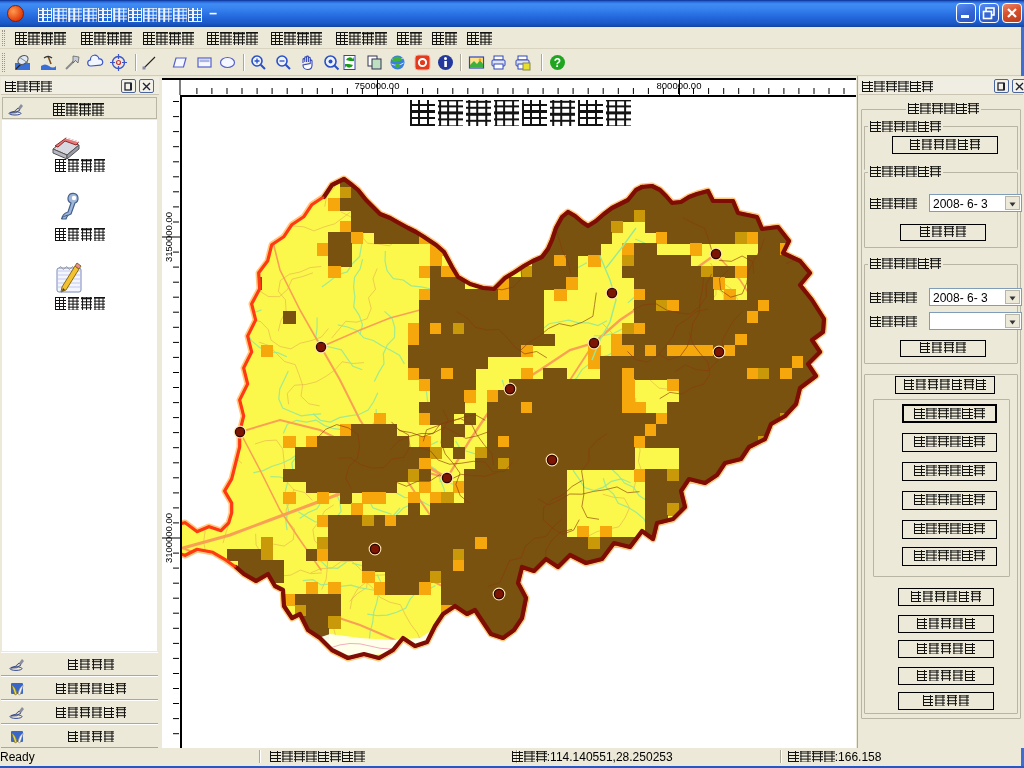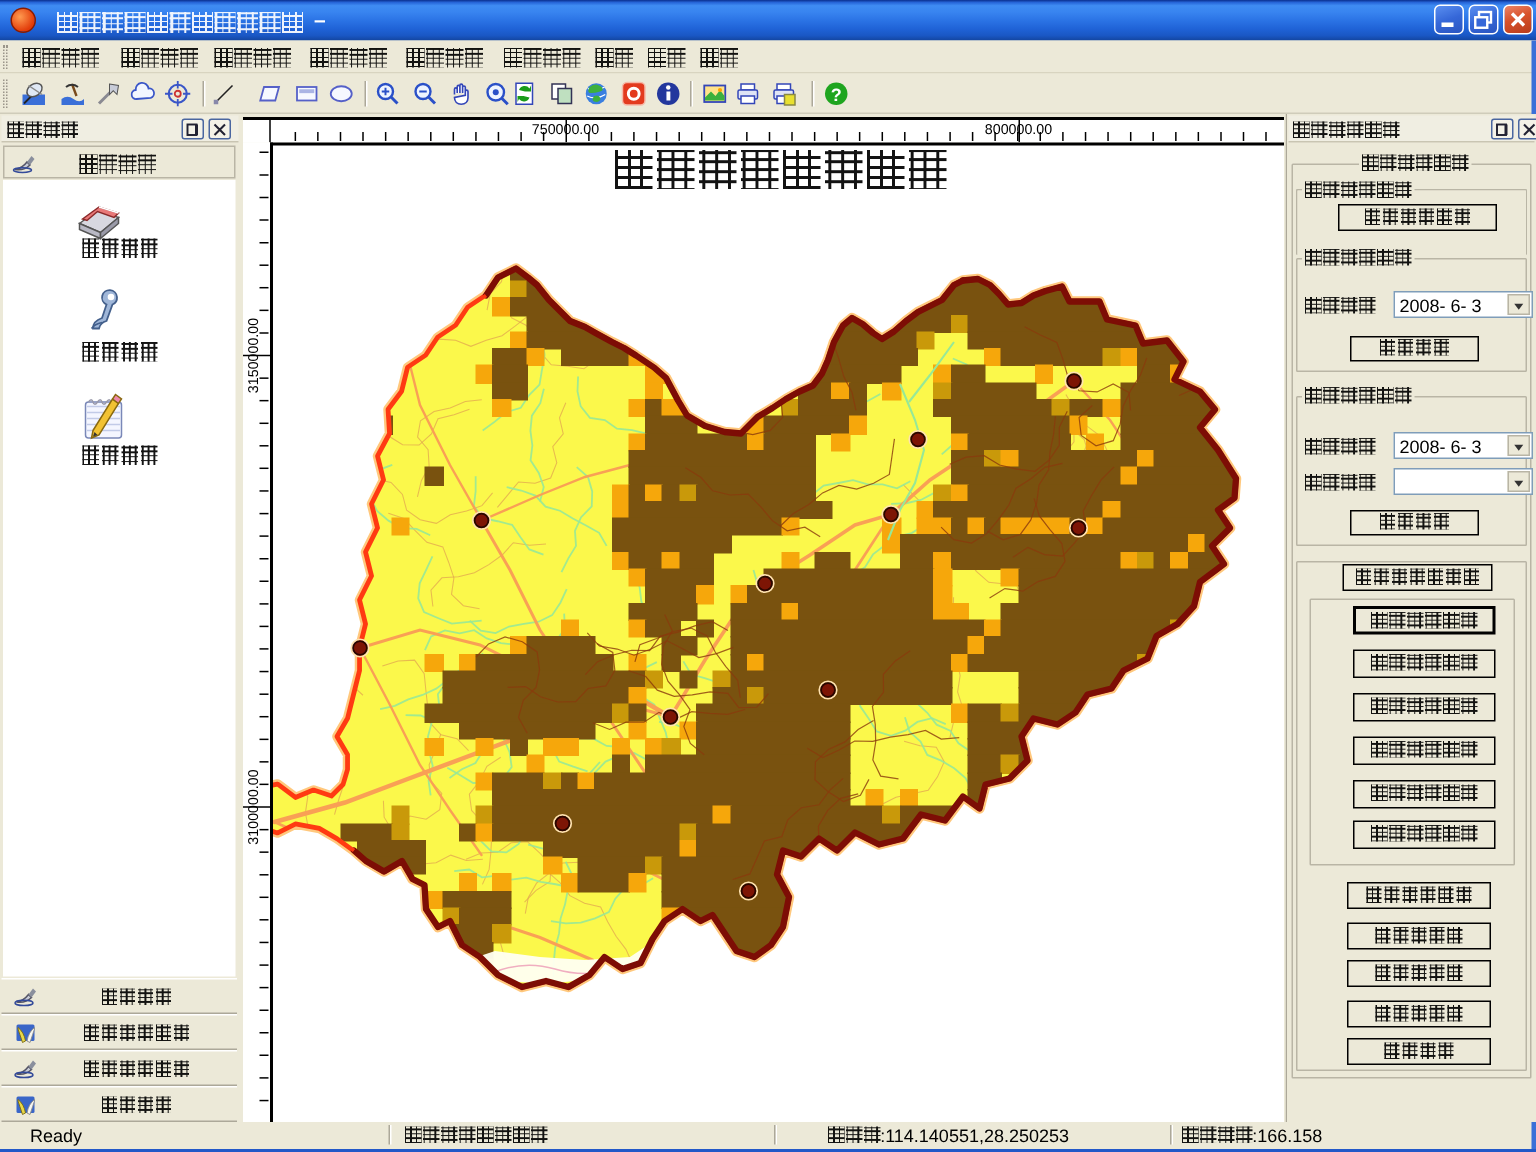--- a/index.html
+++ b/index.html
@@ -244,26 +244,26 @@
 <div class="lrow" style="top:648px">
       <svg class="abs" style="left:8px;top:3px" width="17" height="17" viewBox="0 0 17 17">
         <rect x="2" y="3" width="12" height="11" rx="1" fill="#3a66c8"></rect>
         <path d="M3 5q4 3 5 9l-2 1q-2-6-3-9z" fill="#e8d84a" stroke="#7a6a10" stroke-width=".6"></path>
         <path d="M14 5q-4 3-5 9l2 1q2-6 3-9z" fill="#f6f6f0" stroke="#888" stroke-width=".6"></path>
       </svg>
       <div class="abs" style="left:30px;top:5px;width:120px;text-align:center"><s class="zh" style="font-size:12px;"><i></i><i></i><i></i><i></i></s></div>
     </div>
 </div>
 <div class="abs sbar">
-<div class="abs" style="left:20px;top:2px">Ready</div>
+<div class="abs" style="left:0;top:2px">Ready</div>
 <div class="ssep" style="left:259px"></div>
 <div class="ssep" style="left:516px"></div>
 <div class="ssep" style="left:780px"></div>
 <div class="abs" style="left:270px;top:2px"><s class="zh" style="font-size:12px;"><i></i><i></i><i></i><i></i><i></i><i></i><i></i><i></i></s></div>
-<div class="abs" style="left:552px;top:2px"><s class="zh" style="font-size:12px;"><i></i><i></i><i></i></s>:114.140551,28.250253</div>
+<div class="abs" style="left:512px;top:2px"><s class="zh" style="font-size:12px;"><i></i><i></i><i></i></s>:114.140551,28.250253</div>
 <div class="abs" style="left:788px;top:2px"><s class="zh" style="font-size:12px;"><i></i><i></i><i></i><i></i></s>:166.158</div>
 </div>
 <div class="abs" style="left:0;top:766px;width:1024px;height:2px;background:#2258c8"></div>
 <div class="abs" style="left:1021px;top:27px;width:3px;height:739px;background:#3a6fd8"></div>
 <div class="abs" style="left:857px;top:76px;width:167px;height:672px;background:#ECE9D8;border-left:1px solid #aca899">
 <div class="abs" style="left:1px;top:1px;width:164px;height:18px;background:#f0eee2;border-bottom:1px solid #c9c5b2">
       <div class="abs phdr" style="left:3px;top:3px"><s class="zh" style="font-size:12px;"><i></i><i></i><i></i><i></i><i></i><i></i></s></div>
       <div class="abs pbtn" style="left:135px;top:2px">
         <svg width="9" height="9" viewBox="0 0 9 9">
           <rect x="1" y="1" width="6" height="7" fill="none" stroke="#223" stroke-width="1.3"></rect>

